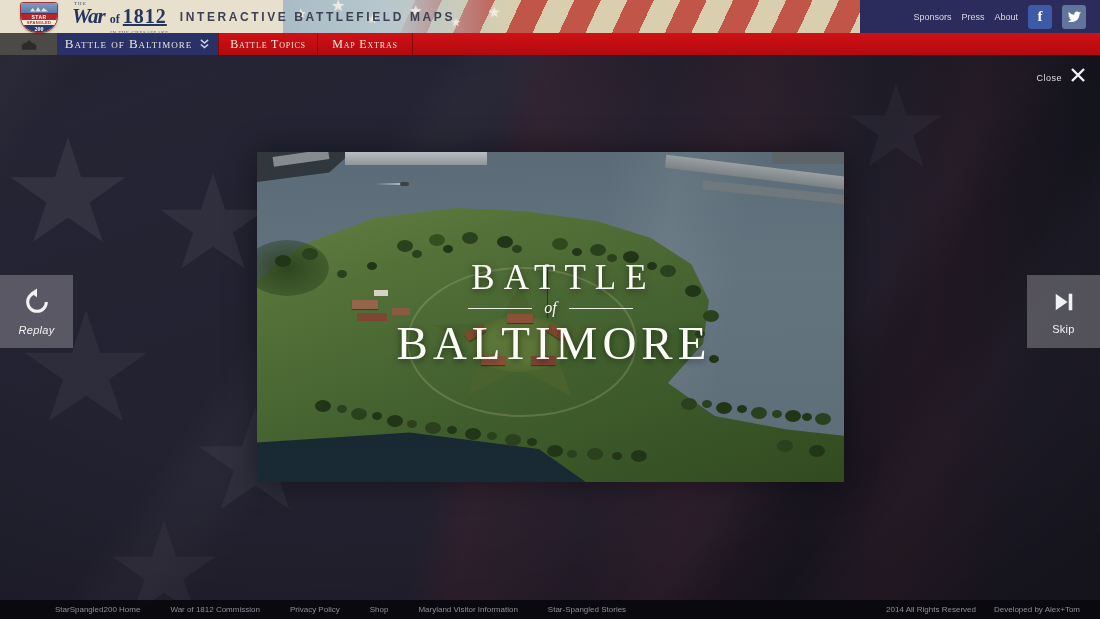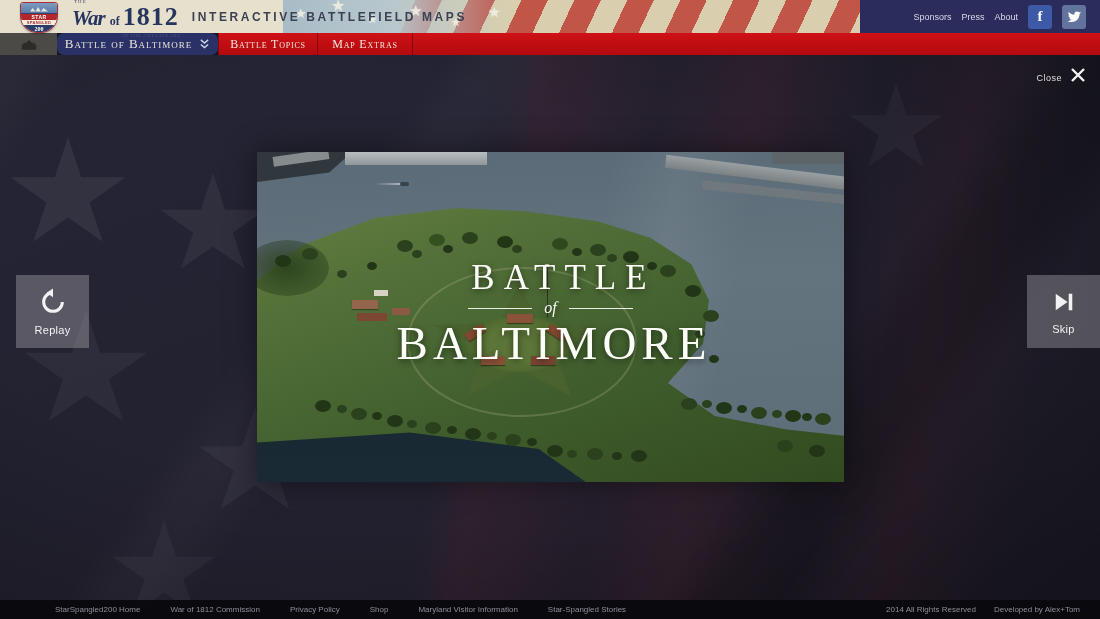--- a/index.html
+++ b/index.html
@@ -13,39 +13,39 @@
   .badge-top { height:11px; background:linear-gradient(#7e9cc0,#5a7aa8); border-bottom:1px solid #32416b; position:relative; }
   .badge-top:after { content:""; position:absolute; left:9px; top:4px; width:18px; height:5px; background:#e9e6da; clip-path:polygon(0 100%,15% 30%,30% 100%,45% 10%,60% 100%,75% 30%,100% 100%); }
   .badge-star { font:bold 5px/6px "Liberation Sans",sans-serif; letter-spacing:.5px; color:#fff; text-align:center; background:#b3262c; }
   .badge-spangled { font:bold 4px/5px "Liberation Sans",sans-serif; color:#a8303a; text-align:center; background:#f3eddc; letter-spacing:.3px; }
   .badge-200 { font:bold 6px/8px "Liberation Serif",serif; color:#fff; text-align:center; background:#2c3a68; }
   .wordmark { margin-left:14px; position:relative; font-family:"Liberation Serif",serif; color:#25355e; }
   .wm-the { position:absolute; left:2px; top:-3px; font-size:5px; letter-spacing:1px; color:#3a4a6e; }
   .wm-row { display:flex; align-items:baseline; }
   .wm-war { font-style:italic; font-weight:bold; font-size:21px; letter-spacing:-1px; }
   .wm-of { font-size:12px; font-weight:bold; margin:0 3px 0 5px; }
-  .wm-year { font-size:26px; font-weight:bold; letter-spacing:1px; }
+  .wm-year { font-size:20px; font-weight:bold; letter-spacing:1px;text-decoration:underline; }
   .wm-sub { position:absolute; right:-2px; bottom:-6px; font-size:4.5px; letter-spacing:.8px; color:#4a5878; white-space:nowrap; }
   .tagline { margin-left:13px; font-size:12px; letter-spacing:2.6px; color:#3c4254; font-weight:bold; white-space:nowrap; }
   .flag-strip { flex:1; position:relative; overflow:hidden;
     background:
       linear-gradient(to right, #a9bcc6 0%, #b7c7cd 18%, rgba(199,197,176,0) 40%),
       repeating-linear-gradient(115deg, #d9cfae 0 24px, #c05548 24px 48px);
   }
   .flag-strip .fstar { position:absolute; color:#f2efe2; opacity:.9; text-shadow:0 0 2px rgba(255,255,255,.4); }
   .top-right { width:240px; height:33px; background:#2b2c5c; display:flex; align-items:center; justify-content:flex-end; gap:10px; padding-right:14px; z-index:3; }
   .top-link { color:#d9d9e6; font-size:9px; cursor:pointer; }
   .social-btn { width:24px; height:24px; border-radius:3px; display:flex; align-items:center; justify-content:center; cursor:pointer; }
   .social-fb { background:#3e59a5; color:#fff; font:bold 15px/1 "Liberation Serif",serif; }
   .social-tw { background:#62749b; }
 
   
   .navbar { position:absolute; left:0; top:33px; width:1100px; height:22px; display:flex; font-family:"Liberation Serif",serif; }
   .nav-home { width:57px; background:#4b4a46; display:flex; align-items:center; justify-content:center; cursor:pointer; }
-  .nav-main { width:161px; background:#2a3166; color:#e9e5d9; display:flex; align-items:center; justify-content:center; gap:7px; font-variant:small-caps; font-size:13px; letter-spacing:1px; cursor:pointer;border-radius:7px; }
+  .nav-main { width:161px; background:#2a3166; color:#e9e5d9; display:flex; align-items:center; justify-content:center; gap:7px; font-variant:small-caps; font-size:13px; letter-spacing:1px; cursor:pointer; }
   .nav-red { flex:1; background:linear-gradient(#cf1116,#b20a0f); display:flex; }
   .nav-red-item { width:95px; display:flex; align-items:center; justify-content:center; color:#f3e9dc; font-variant:small-caps; font-size:12px; letter-spacing:.8px; border-right:1px solid rgba(60,0,0,.45); cursor:pointer; }
   .nav-red-item:first-child { border-left:1px solid rgba(60,0,0,.45); width:100px; }
 
   
   .main { position:absolute; left:0; top:55px; width:1100px; height:545px;
     background:
       radial-gradient(ellipse 900px 500px at 30% 40%, rgba(0,0,0,0) 40%, rgba(0,0,0,.35) 100%),
       linear-gradient(100deg, rgba(30,28,44,0) 42%, rgba(104,38,50,.20) 46%, rgba(58,24,36,.14) 56%, rgba(110,40,52,.20) 64%, rgba(40,22,34,.10) 74%, rgba(104,38,50,.16) 82%, rgba(30,28,44,0) 92%),
       linear-gradient(160deg, #262535 0%, #232231 45%, #252231 70%, #201d2b 100%);
@@ -97,21 +97,21 @@
   .vtitle { position:absolute; left:0; right:0; top:108px; text-align:center; color:#fdfdf8; font-family:"Liberation Serif",serif; text-shadow:0 2px 7px rgba(0,0,0,.55); }
   .vt1 { font-size:35px; letter-spacing:9px; line-height:36px; padding-left:26px; }
   .vt-mid { display:flex; align-items:center; justify-content:center; gap:12px; height:20px; margin:2px 0 2px; }
   .vt-rule { width:64px; height:1px; background:rgba(253,253,248,.9); }
   .vt-of { font-style:italic; font-size:16px; }
   .vt3 { font-size:47px; letter-spacing:5px; line-height:46px; padding-left:7px; }
 
   
   .side-btn { position:absolute; width:73px; height:73px; background:rgba(175,175,182,.38); display:flex; flex-direction:column; align-items:center; justify-content:center; gap:8px; color:#f2f2f4; font-size:11px; cursor:pointer; }
   .side-btn .lbl { letter-spacing:.3px; }
-  .btn-replay { left:16px; top:220px; }
+  .btn-replay { left:0; top:220px;font-style:italic; }
   .btn-skip { right:0; top:220px; }
 
   
   .footer { position:absolute; left:0; top:600px; width:1100px; height:19px; background:rgba(8,8,12,.88); display:flex; align-items:center; font-size:8px; color:#8f8f99; }
   .f-links { display:flex; gap:30px; padding-left:55px;justify-content:center; }
   .f-links span { cursor:pointer; white-space:nowrap; }
   .f-right { position:absolute; right:20px; display:flex; gap:18px; }
 </style>
 </head>
 <body>

